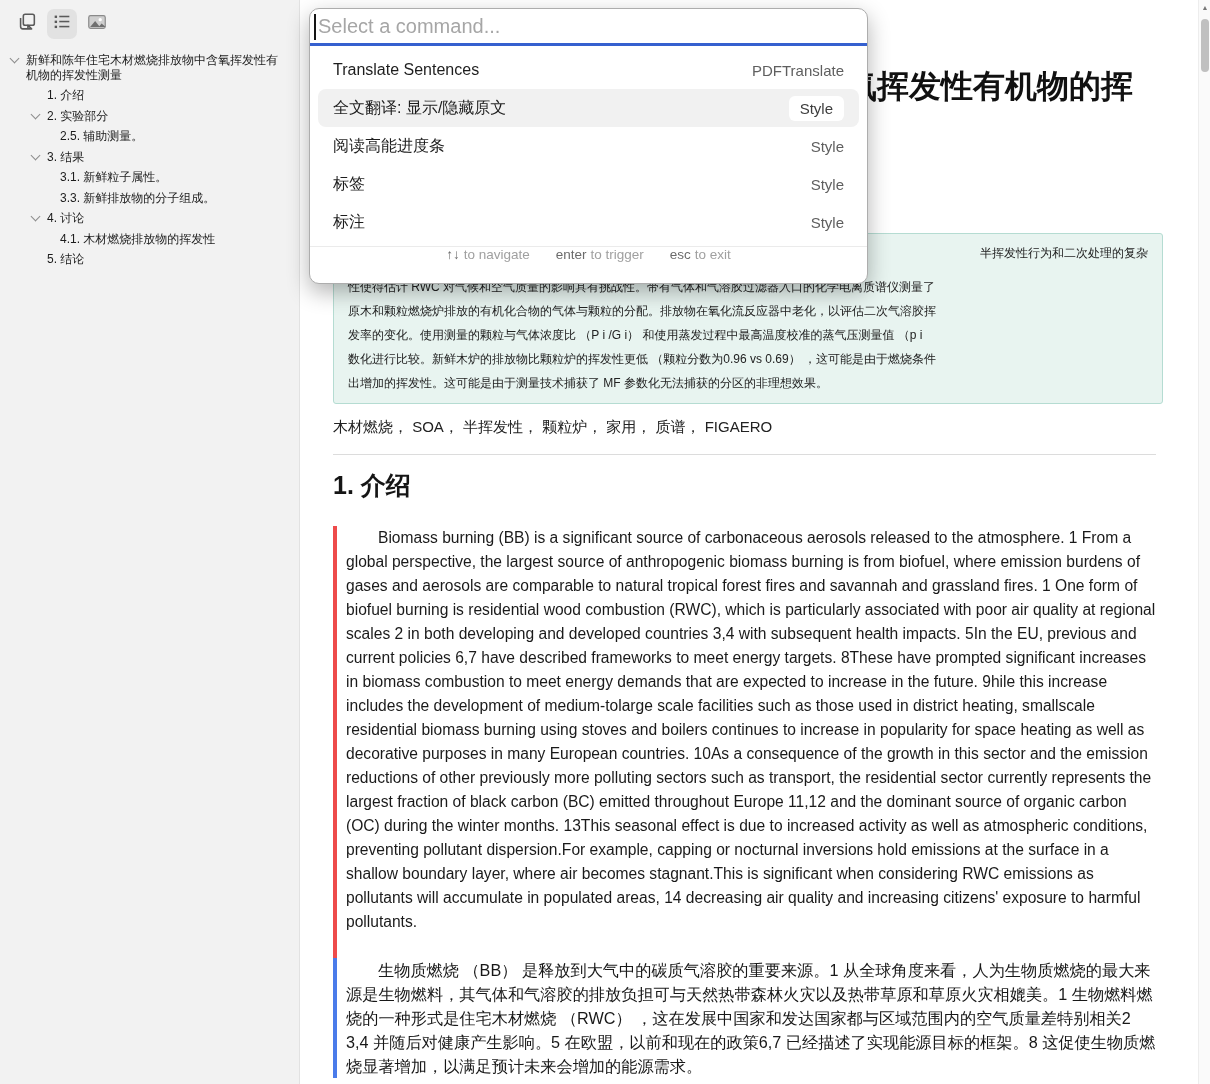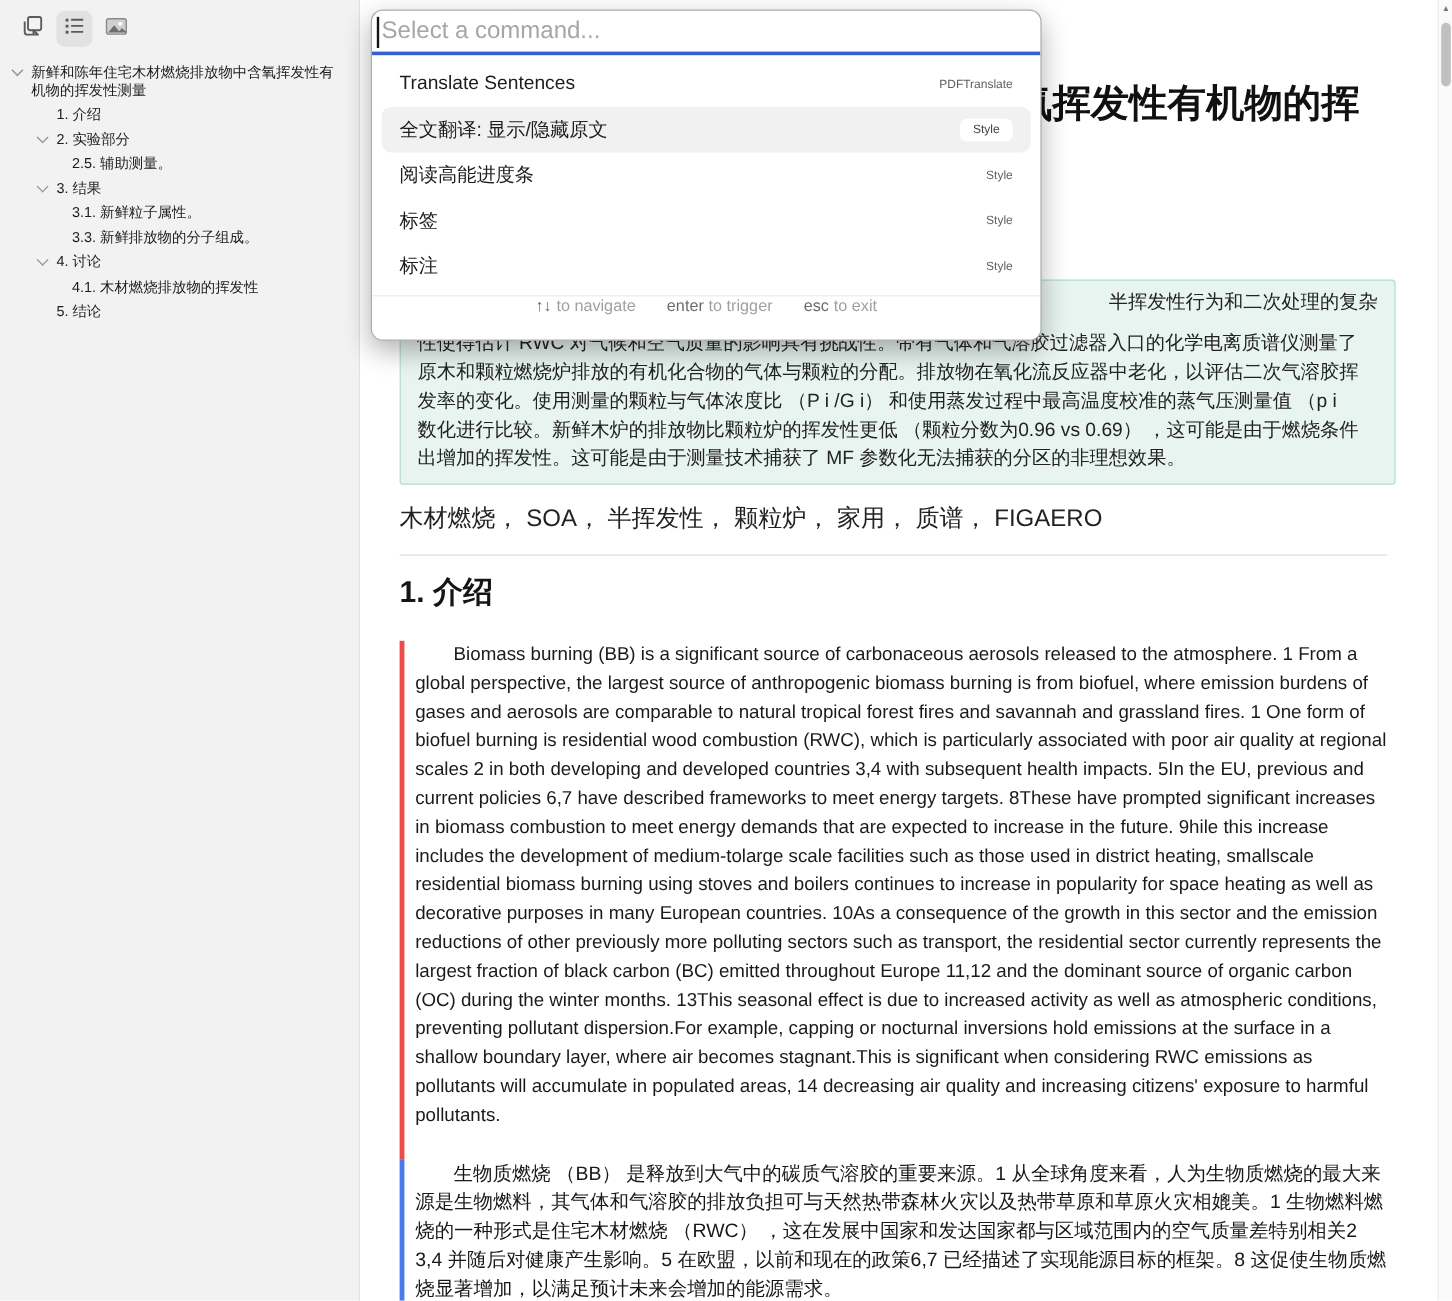--- a/index.html
+++ b/index.html
@@ -22,40 +22,40 @@
   .toc-row.lvl2{padding-left:60px;align-items:flex-end;}
   .chev{flex:0 0 18px;height:13px;position:relative;}
   .chev::after{content:'';position:absolute;left:3px;top:2px;width:6px;height:6px;border-right:1.3px solid #8c8c8c;border-bottom:1.3px solid #8c8c8c;transform:rotate(45deg);}
   .chev-spacer{flex:0 0 18px;}
   .toc-label{max-width:262px;}
 
   
   .main{position:absolute;left:300px;top:0;right:0;bottom:0;background:#fff;overflow:hidden;}
   .doc{margin-left:33px;width:830px;}
   .doc-title{margin-top:64px;width:823px;font-size:32px;font-weight:700;line-height:45px;color:#111;}
-  .abstract{margin-top:79px;width:830px;background:var(--abstract-bg);border:1px solid var(--abstract-border);border-radius:3px;padding:6px 14px 8px;font-size:16px;line-height:24px;color:#222;overflow:hidden;}
+  .abstract{margin-top:79px;width:830px;background:var(--abstract-bg);border:1px solid var(--abstract-border);border-radius:3px;padding:6px 14px 8px;font-size:12px;line-height:24px;color:#222;overflow:hidden;}
   .abstract-line{white-space:nowrap;}
   .abstract-line:first-child{text-align:right;line-height:26px;margin-bottom:9px;}
-  .keywords{margin-top:14px;font-size:20px;color:#222;}
+  .keywords{margin-top:14px;font-size:15px;color:#222;}
   .divider{margin-top:17px;width:823px;border-top:1px solid #dcdcdc;}
   .sec-heading{margin-top:14px;font-size:25px;font-weight:700;color:#151515;}
   .para{padding-left:9px;font-size:15.6px;line-height:24px;text-indent:32px;width:823px;}
   .para-en{margin-top:24px;border-left:4px solid var(--para-red);min-height:432px;color:#1a1a1a;}
   .para-zh{border-left:4px solid var(--para-blue);font-size:16.2px;color:#181818;}
 
   
   .palette{position:absolute;left:309px;top:8px;width:559px;background:#fff;border:1px solid #adadad;border-radius:10px;box-shadow:0 8px 22px rgba(0,0,0,.30);z-index:10;overflow:hidden;}
   .palette-input-wrap{position:relative;height:37px;border-bottom:3px solid var(--accent-blue);}
   .palette-input{width:100%;height:100%;border:none;outline:none;font-size:20px;padding:0 10px 0 8px;color:#222;font-family:inherit;background:transparent;}
   .palette-input::placeholder{color:#a6a6a6;}
   .caret{position:absolute;left:4px;top:5px;width:2px;height:26px;background:#151515;}
   .palette-list{padding-top:5px;}
   .palette-item{height:38px;margin:0 8px;padding:0 15px;display:flex;align-items:center;justify-content:space-between;border-radius:8px;font-size:16px;color:#1d1d1d;cursor:pointer;}
   .palette-item.active{background:#f1f1f1;}
-  .right-label{font-size:10px;color:#5f5f5f;text-align:center;}
+  .right-label{font-size:15px;color:#5f5f5f;text-align:center;}
   .right-label.badge{background:#fff;border-radius:6px;padding:4px 11px;color:#3d3d3d;}
   .palette-footer{margin-top:5px;height:37px;border-top:1px solid #ebebeb;display:flex;align-items:flex-start;justify-content:center;gap:26px;font-size:13.5px;}
   .hint-key{color:#6b6b6b;}
   .hint-text{color:#a0a0a0;margin-left:4px;}
 
   
   .scrollbar{position:absolute;right:0;top:0;width:12px;height:1084px;background:#fafafa;border-left:1px solid #ededed;}
   .scroll-up{position:absolute;top:4px;left:0;width:12px;text-align:center;font-size:7px;color:#777;}
   .scroll-thumb{position:absolute;top:19px;left:2px;width:8px;height:53px;background:#c0c0c0;border-radius:4px;cursor:pointer;}
 </style>

